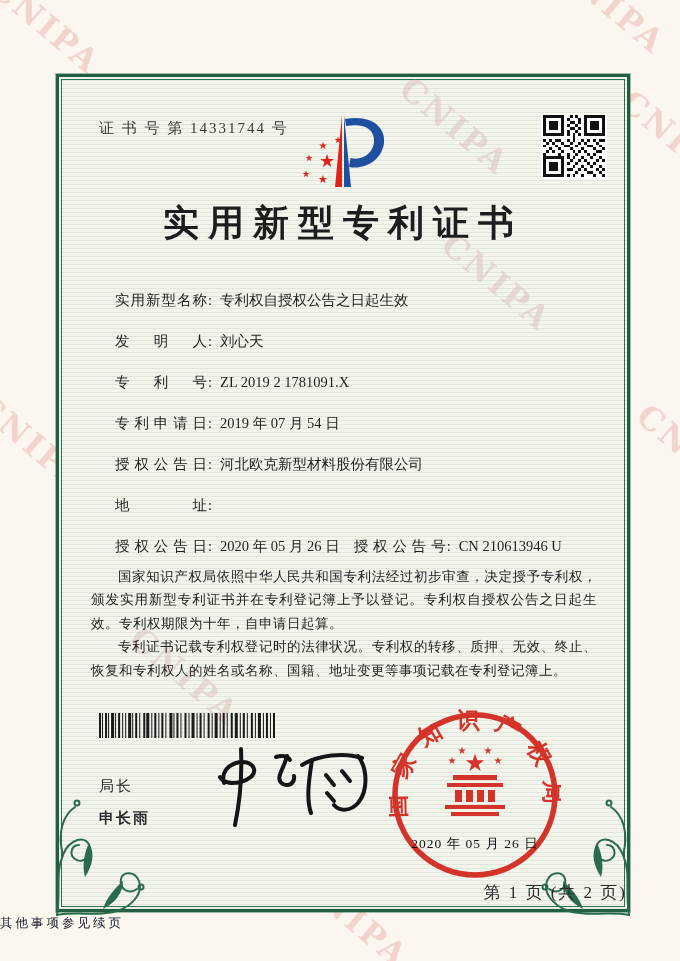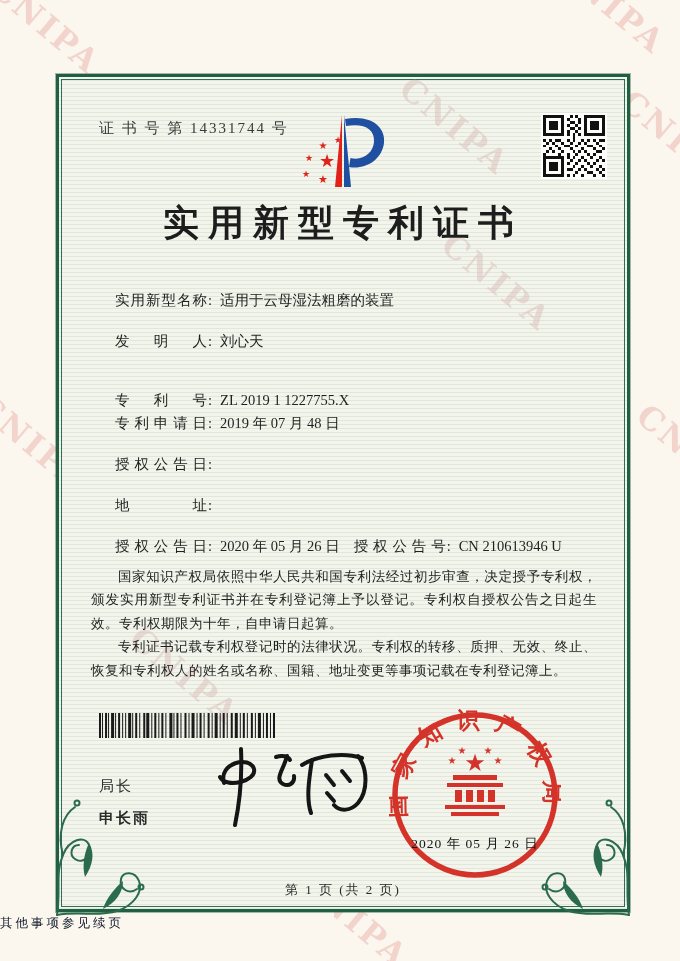--- a/index.html
+++ b/index.html
@@ -47,42 +47,42 @@
   .logo{position:absolute;left:234px;top:34px;width:100px;height:80px;z-index:4;}
   .qr{position:absolute;left:482px;top:36px;width:62px;height:62px;z-index:4;background:#fdfdfb;padding:2px;}
   .title{
     position:absolute;left:0;top:122px;width:100%;
     text-align:center;font-size:36px;font-weight:700;
     letter-spacing:9px;color:#1d1d1d;z-index:4;
   }
   
   .fields{position:absolute;left:40px;top:214px;width:500px;z-index:4;}
   .field-row{position:absolute;left:0;display:flex;align-items:center;font-size:14.5px;color:#1f1f1f;white-space:nowrap;margin-left:16px;}
-  .f0{top:0px}.f1{top:41px}.f2{top:100px}.f3{top:123px}.f4{top:164px}.f5{top:205px}.f6{top:246px}
+  .f0{top:0px}.f1{top:41px}.f2{top:82px}.f3{top:123px}.f4{top:164px}.f5{top:205px}.f6{top:246px}
   .flabel{display:inline-block;width:92px;text-align:justify;text-align-last:justify;}
   .fcolon{margin:0 8px 0 1px;}
   .grant-pair{display:flex;align-items:baseline;}
   .grant-pair + .grant-pair{margin-left:14px;}
   
   .paras{position:absolute;left:32px;top:488px;width:506px;z-index:4;}
   .paras p{
     margin:0;font-size:13.5px;line-height:1.74;color:#1f1f1f;
     text-indent:2em;text-align:justify;letter-spacing:.5px;
   }
   
   .barcode{position:absolute;left:40px;top:636px;width:176px;height:25px;z-index:4;}
   .signer-title{position:absolute;left:40px;top:700px;font-family:"Liberation Sans","DejaVu Sans",sans-serif;font-size:15px;font-weight:500;color:#2b2b2b;letter-spacing:2px;z-index:4;}
   .signer-name{position:absolute;left:40px;top:732px;font-family:"Liberation Sans","DejaVu Sans",sans-serif;font-size:15px;font-weight:700;color:#2b2b2b;letter-spacing:2px;z-index:4;}
   .signature{position:absolute;left:136px;top:666px;width:190px;height:100px;z-index:5;}
   .seal{position:absolute;left:330px;top:632px;width:172px;height:172px;z-index:5;opacity:.94;}
   .seal-date{
     position:absolute;left:330px;top:758px;width:172px;text-align:center;
     font-size:13.5px;color:#151515;letter-spacing:1px;z-index:6;white-space:nowrap;
   }
-  .page-number{position:absolute;left:0;top:804px;width:100%;text-align:center;font-size:13px;color:#2c2c2c;letter-spacing:2px;z-index:4;}
+  .page-number{position:absolute;left:0;top:804px;width:100%;text-align:right;font-size:17px;color:#2c2c2c;letter-spacing:2px;z-index:4;}
   .footer-note{
     position:absolute;left:0;top:915px;width:100%;text-align:left;
     font-size:12.5px;color:#0f172a;letter-spacing:3px;z-index:2;
   }
 </style>
 </head>
 <body>
 
 <span class="wm" style="left:-20px;top:6px">CNIPA</span>
 <span class="wm" style="left:545px;top:-14px">CNIPA</span>
@@ -140,40 +140,41 @@
     <path fill="#111" fill-rule="evenodd" d="M0 0h7v7H0z M1 1v5h5V1z M2 2h3v3H2z M14 0h7v7h-7z M15 1v5h5V1z M16 2h3v3h-3z M0 14h7v7H0z M1 15v5h5v-5z M2 16h3v3H2z"></path>
     <path fill="#111" d="M9 0h1v1H9z M11 0h1v1h-1z M8 1h1v1H8z M12 1h1v1h-1z M9 2h2v1H9z M12 2h1v1h-1z M8 3h1v1H8z M11 3h1v1h-1z M9 4h2v1H9z M12 4h1v1h-1z M8 5h1v1H8z M11 5h1v1h-1z M8 6h1v1H8z M10 6h1v1h-1z M12 6h1v1h-1z M10 7h1v1h-1z M0 8h1v1H0z M2 8h1v1H2z M4 8h2v1H4z M8 8h1v1H8z M10 8h1v1h-1z M13 8h1v1h-1z M15 8h1v1h-1z M17 8h1v1h-1z M19 8h2v1h-2z M1 9h1v1H1z M3 9h1v1H3z M6 9h1v1H6z M9 9h1v1H9z M12 9h1v1h-1z M14 9h1v1h-1z M18 9h1v1h-1z M0 10h1v1H0z M4 10h1v1H4z M7 10h2v1H7z M11 10h1v1h-1z M15 10h2v1h-2z M19 10h1v1h-1z M2 11h1v1H2z M5 11h1v1H5z M9 11h1v1H9z M13 11h1v1h-1z M17 11h1v1h-1z M20 11h1v1h-1z M1 12h1v1H1z M3 12h1v1H3z M6 12h1v1H6z M10 12h1v1h-1z M12 12h1v1h-1z M14 12h1v1h-1z M18 12h2v1h-2z M0 13h1v1H0z M5 13h1v1H5z M8 13h1v1H8z M11 13h1v1h-1z M15 13h1v1h-1z M17 13h1v1h-1z M8 14h1v1H8z M10 14h1v1h-1z M13 14h1v1h-1z M16 14h1v1h-1z M19 14h1v1h-1z M9 15h1v1H9z M12 15h1v1h-1z M14 15h1v1h-1z M18 15h1v1h-1z M20 15h1v1h-1z M8 16h1v1H8z M11 16h1v1h-1z M15 16h1v1h-1z M17 16h1v1h-1z M10 17h1v1h-1z M13 17h1v1h-1z M16 17h1v1h-1z M19 17h1v1h-1z M8 18h2v1H8z M12 18h1v1h-1z M14 18h1v1h-1z M18 18h1v1h-1z M20 18h1v1h-1z M11 19h1v1h-1z M15 19h2v1h-2z M19 19h1v1h-1z M8 20h1v1H8z M10 20h1v1h-1z M13 20h1v1h-1z M17 20h1v1h-1z M20 20h1v1h-1z"></path>
   </svg>
 
   <div class="title">实用新型专利证书</div>
 
   <div class="fields">
     <div class="field-row f0">
       <span class="flabel">实用新型名称</span>
         <span class="fcolon">:</span>
-        <span class="fvalue">适用于云母湿法粗磨的装置</span>
+        <span class="fvalue">专利权自授权公告之日起生效</span>
     </div>
     <div class="field-row f1">
       <span class="flabel">发明人</span>
         <span class="fcolon">:</span>
         <span class="fvalue">刘心天</span>
     </div>
     <div class="field-row f2">
       <span class="flabel">专利号</span>
         <span class="fcolon">:</span>
-        <span class="fvalue">ZL 2019 1 1227755.X</span>
+        <span class="fvalue">ZL 2019 2 1781091.X</span>
     </div>
     <div class="field-row f3">
       <span class="flabel">专利申请日</span>
         <span class="fcolon">:</span>
-        <span class="fvalue">2019 年 07 月 48 日</span>
+        <span class="fvalue">2019 年 07 月 54 日</span>
     </div>
     <div class="field-row f4">
       <span class="flabel">授权公告日</span>
         <span class="fcolon">:</span>
+        <span class="fvalue">河北欧克新型材料股份有限公司</span>
     </div>
     <div class="field-row f5">
       <span class="flabel">地址</span>
         <span class="fcolon">:</span>
     </div>
     <div class="field-row f6">
       <span class="grant-pair">
         <span class="flabel">授权公告日</span>
           <span class="fcolon">:</span>
           <span class="fvalue">2020 年 05 月 26 日</span>

